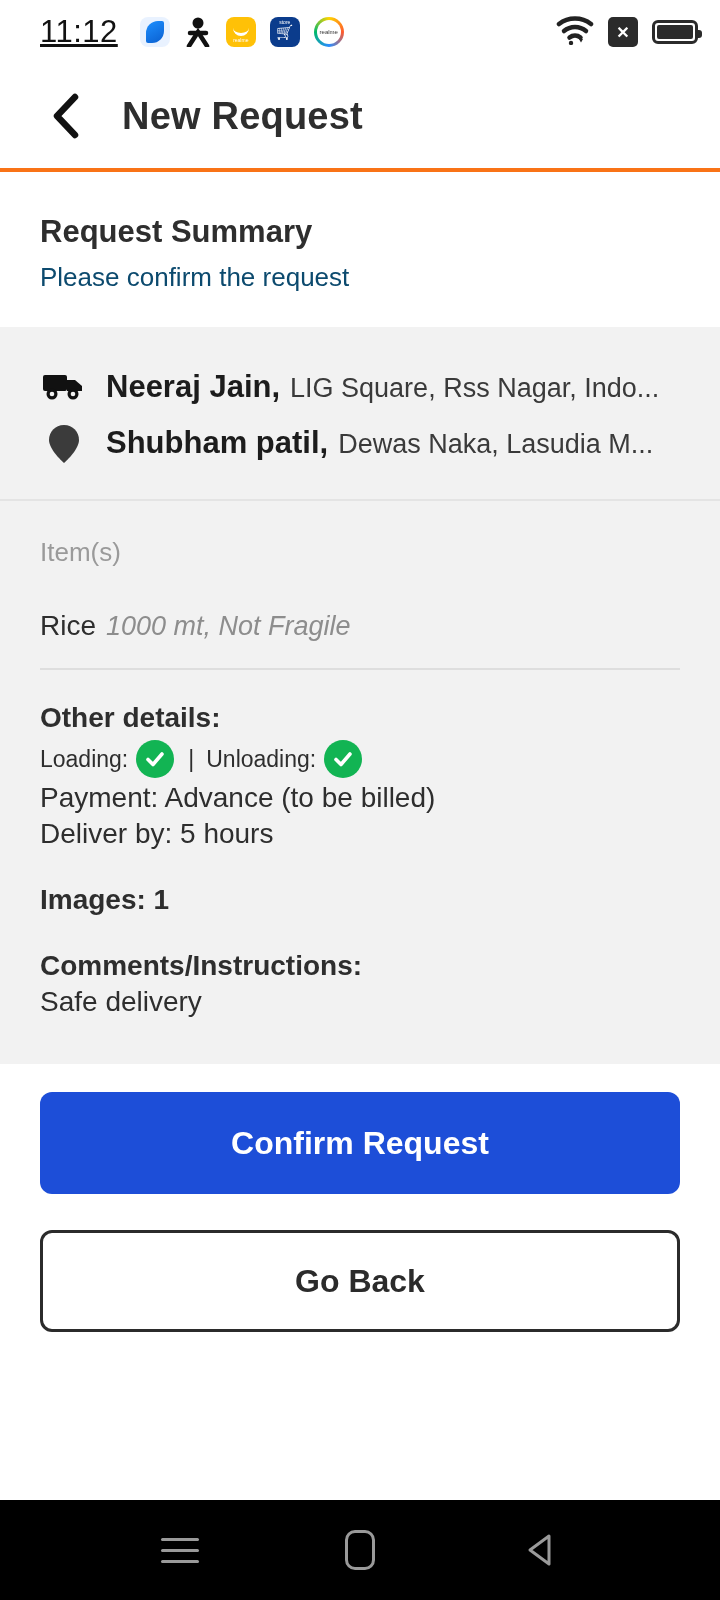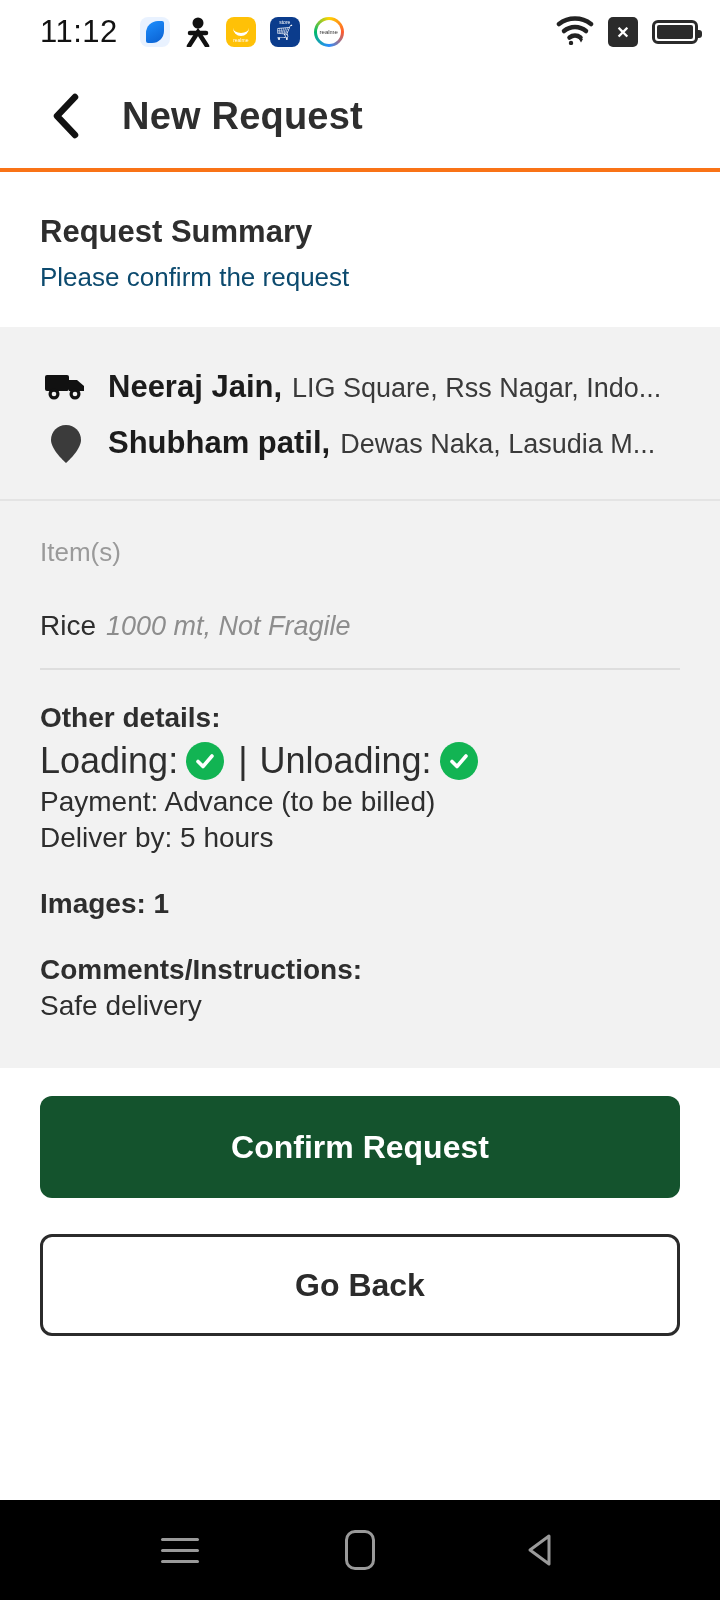--- a/index.html
+++ b/index.html
@@ -9,21 +9,21 @@
     background:#ffffff;
     overflow:hidden;
   }
   .phone { width:720px; height:1600px; position:relative; background:#fff; display:flex; flex-direction:column; }
 
   
   .statusbar {
     height:64px; flex:0 0 64px; background:#fff;
     display:flex; align-items:center; padding:0 22px 0 40px;
   }
-  .sb-time { font-size:31px; color:#121212; font-weight:400; letter-spacing:.5px; }
+  .sb-time { font-size:31px; color:#121212; font-weight:400; letter-spacing:.5px;text-decoration:underline; }
   .sb-left-icons { display:flex; align-items:center; gap:14px; margin-left:22px; }
   .sb-spacer { flex:1; }
   .sb-right { display:flex; align-items:center; gap:14px; }
   .app-ic { width:30px; height:30px; border-radius:8px; display:block; }
   .app-blue { background:linear-gradient(135deg,#e9f2ff 0%,#e9f2ff 100%); position:relative; overflow:hidden; }
   .app-blue::after{
     content:""; position:absolute; left:6px; top:4px; width:18px; height:22px;
     background:linear-gradient(150deg,#1e90ff,#0a5fd0);
     border-radius:12px 2px 12px 2px;
   }
@@ -79,59 +79,59 @@
     font-size:38px; font-weight:700; color:#2e2e2e; margin-left:30px; letter-spacing:.2px;
   }
 
   
   .summary-head { background:#fff; padding:42px 40px 34px 40px; }
   .summary-title { font-size:31px; font-weight:700; color:#2e2e2e; }
   .summary-sub { font-size:26px; color:#0c4a6e; margin-top:12px; }
 
   
   .card { background:#f2f2f2; }
-  .addr-block { padding:42px 40px 34px 44px; }
+  .addr-block { padding:42px 40px 34px 18px;margin-left:24px; }
   .addr-row { display:flex; align-items:center; gap:20px; margin-bottom:16px; }
   .addr-row:last-child { margin-bottom:0; }
   .addr-icon { width:44px; flex:0 0 44px; display:flex; justify-content:center; align-items:center; }
   .addr-text { font-size:0; white-space:nowrap; overflow:hidden; }
   .addr-name { font-size:31px; font-weight:700; color:#1c1c1c; }
   .addr-detail { font-size:27px; color:#3a3a3a; margin-left:10px; }
 
   .divider-full { height:2px; background:#e4e4e4; width:100%; }
 
   .items-block { padding:36px 40px 0 40px; }
   .items-label { font-size:26px; color:#9a9a9a; }
   .item-row { margin-top:42px; font-size:0; }
   .item-name { font-size:28px; color:#2e2e2e; }
   .item-meta { font-size:27px; color:#8d8d8d; font-style:italic; margin-left:10px; }
   .divider-inset { height:2px; background:#dedede; margin:26px 0 0 0; }
 
   .other-block { padding:32px 40px 46px 40px; }
   .other-title { font-size:28px; font-weight:700; color:#2e2e2e; }
-  .kv { font-size:36px; color:#2e2e2e; margin-top:6px; display:flex; align-items:center; }
+  .kv { font-size:23px; color:#2e2e2e; margin-top:6px; display:flex; align-items:center; }
   .check {
     width:38px; height:38px; border-radius:50%; background:#12b453;
     display:inline-flex; align-items:center; justify-content:center;
     margin:0 8px; flex:0 0 38px;
   }
   .check svg { display:block; }
   .pipe { color:#2e2e2e; margin:0 12px 0 6px; }
   .block-gap { margin-top:34px; }
   .strong-line { font-size:28px; font-weight:700; color:#2e2e2e; }
   .plain-line { font-size:28px; color:#2e2e2e; margin-top:4px; }
 
   
   .btn-area { background:#fff; padding:28px 40px 0 40px; }
   .btn {
     width:100%; height:102px; border-radius:12px;
     display:flex; align-items:center; justify-content:center;
     font-size:32px; font-weight:700; cursor:pointer; user-select:none;
   }
-  .btn-primary { background:#14532d; color:#fff; border:none; }
+  .btn-primary { background:#1d4ed8; color:#fff; border:none; }
   .btn-secondary { background:#fff; color:#2b2b2b; border:3px solid #2b2b2b; margin-top:36px; }
 
   .fill { flex:1; background:#fff; }
 
   
   .navbar {
     height:100px; flex:0 0 100px; background:#000;
     display:flex; align-items:center; justify-content:space-around; padding:0 90px;
   }
   .nav-btn { width:90px; height:70px; display:flex; align-items:center; justify-content:center; }

